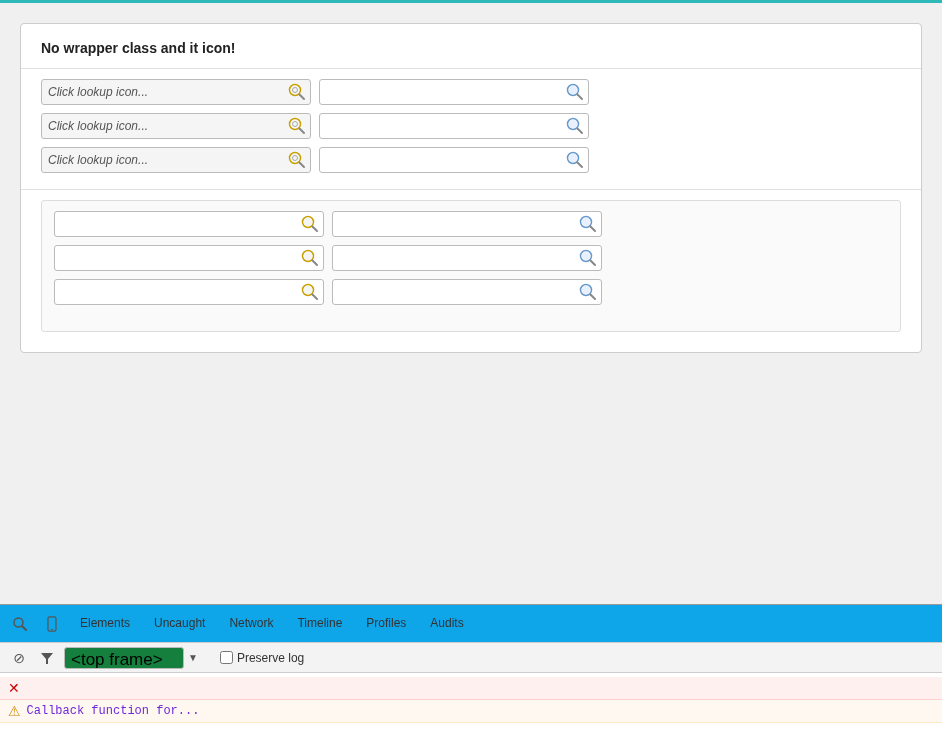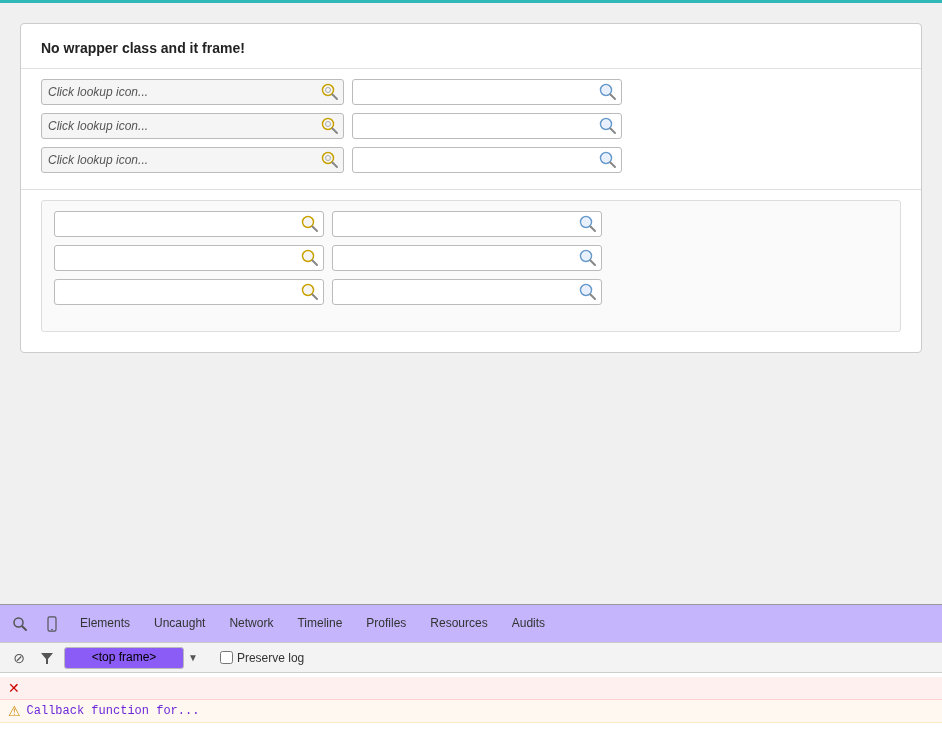--- a/index.html
+++ b/index.html
@@ -59,21 +59,21 @@
       gap: 8px;
     }
 
     .lookup-field {
       display: flex;
       align-items: center;
       border: 1px solid #bbb;
       border-radius: 3px;
       background: #f5f5f5;
       height: 26px;
-      width: 303px;
+      width: 270px;
     }
 
     .lookup-field-text {
       flex: 1;
       padding: 0 6px;
       font-size: 12px;
       color: #555;
       font-style: italic;
       overflow: hidden;
       white-space: nowrap;
@@ -131,21 +131,21 @@
       border-top: 1px solid #999;
       display: flex;
       flex-direction: column;
     }
 
     .devtools-tabs {
       display: flex;
       align-items: center;
       height: 38px;
       border-bottom: 1px solid #ccc;
-      background: #c4b5fd;
+      background: #0ea5e9;
       padding: 0 4px;
       gap: 0;
     }
 
     .devtools-icon-btn {
       width: 32px;
       height: 32px;
       display: flex;
       align-items: center;
       justify-content: center;
@@ -196,26 +196,25 @@
 
     .frame-select {
       display: flex;
       align-items: center;
       gap: 4px;
     }
 
     .frame-select-box {
       border: 1px solid #bbb;
       border-radius: 3px;
-      background: #8b5cf6;
+      background: #15803d;
       padding: 2px 6px;
-      font-size: 12px;
+      font-size: 17px;
       height: 22px;
       min-width: 120px;
-      text-align: center;
     }
 
     .frame-select-arrow {
       font-size: 10px;
       color: #555;
       cursor: pointer;
     }
 
     .preserve-log-label {
       display: flex;
@@ -270,21 +269,21 @@
       gap: 6px;
       font-size: 12px;
     }
   </style>
 </head>
 <body>
 
 <div class="main-content">
   <div class="content-inner">
 
-    <div class="section-title">No wrapper class and it frame!</div>
+    <div class="section-title">No wrapper class and it icon!</div>
     <div class="section-divider"></div>
 
     <div class="field-rows">
 
       <div class="field-row">
         <div class="lookup-field">
           <span class="lookup-field-text">Click lookup icon...</span>
           <button class="lookup-btn" title="Lookup">
             <svg class="search-icon-img" viewBox="0 0 20 20">
               <circle cx="8" cy="8" r="5.5" fill="white" stroke="#c8a000" stroke-width="1.5"></circle>
@@ -460,23 +459,20 @@
     <div class="devtools-tab">
       <span>Network</span>
     </div>
     <div class="devtools-tab">
       <span>Timeline</span>
     </div>
     <div class="devtools-tab">
       <span>Profiles</span>
     </div>
     <div class="devtools-tab">
-      <span>Resources</span>
-    </div>
-    <div class="devtools-tab">
       <span>Audits</span>
     </div>
   </div>
 
   <div class="devtools-toolbar2">
     <button class="toolbar-btn" title="Clear">⊘</button>
     <button class="toolbar-btn" title="Filter">
       <svg width="14" height="14" viewBox="0 0 14 14">
         <polygon points="1,2 13,2 8,8 8,13 6,13 6,8" fill="#555"></polygon>
       </svg>

